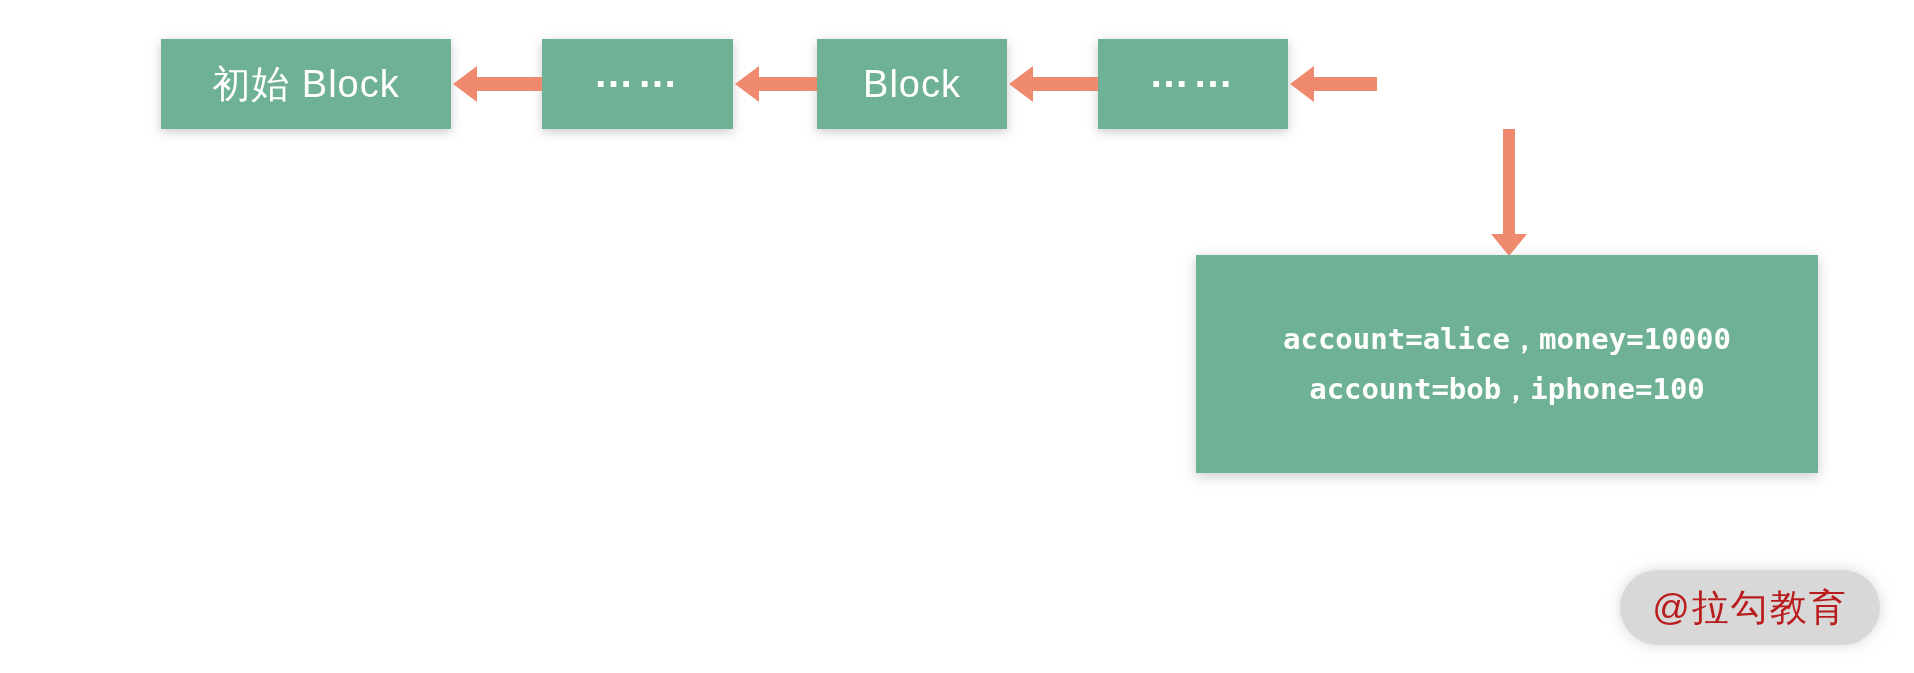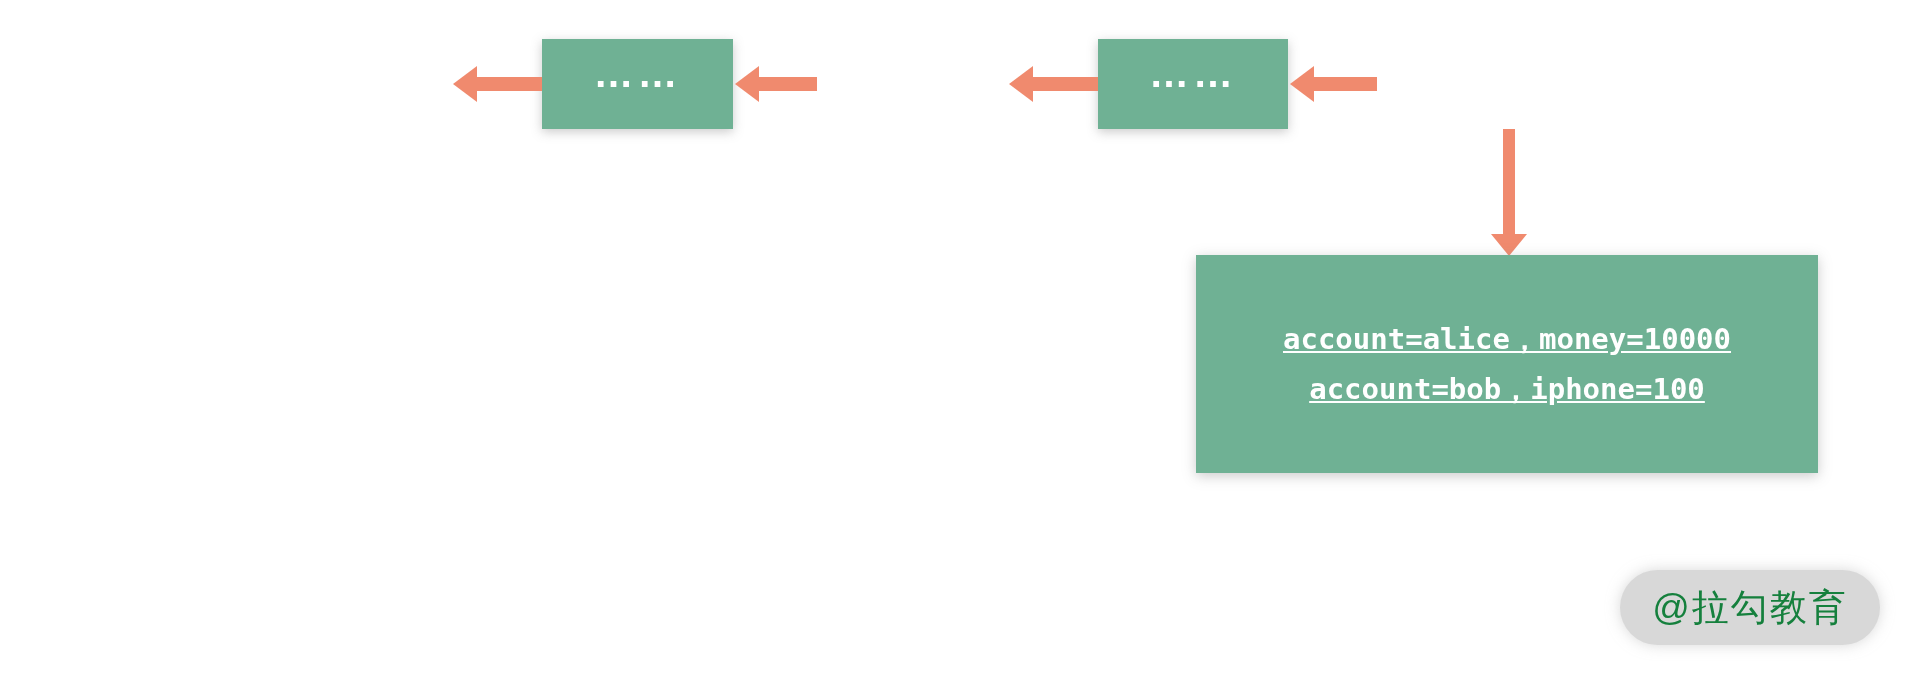--- a/index.html
+++ b/index.html
@@ -100,21 +100,20 @@
     box-sizing: border-box;
   }
   .data-line {
     color: #ffffff;
     font-family: "DejaVu Sans Mono", monospace;
     font-weight: 700;
     font-size: 29px;
     line-height: 50px;
     white-space: nowrap;
     text-align: center;
-    text-decoration: underline;
   }
   .data-line .cjk { font-family: "Liberation Sans", "DejaVu Sans", sans-serif; font-weight: 700; margin-left: 10px; }
   .dots-inline {
     display: inline-block;
     transform: translateY(-8px);
     letter-spacing: 2px;
   }
 
   
   .watermark {
@@ -122,33 +121,39 @@
     left: 1620px; top: 570px;
     width: 260px; height: 75px;
     background: #D8D8D8;
     border-radius: 38px;
     box-shadow: 0 0 14px rgba(180,180,180,0.5);
     display: flex;
     align-items: center;
     justify-content: center;
   }
   .watermark span {
-    color: #15803d;
+    color: #b91c1c;
     font-size: 37px;
     letter-spacing: 2px;
     white-space: nowrap;
   }
 </style>
 </head>
 <body>
 
 <div class="canvas">
 
+  <div class="node b1">
+    <span class="node-label">初始 Block</span>
+  </div>
   <div class="node b2">
     <span class="node-label dots">……</span>
+  </div>
+  <div class="node b3">
+    <span class="node-label">Block</span>
   </div>
   <div class="node b4">
     <span class="node-label dots">……</span>
   </div>
 
   <div class="harrow a1"></div>
   <div class="harrow a2"></div>
   <div class="harrow a3"></div>
   <div class="harrow a4"></div>
 

